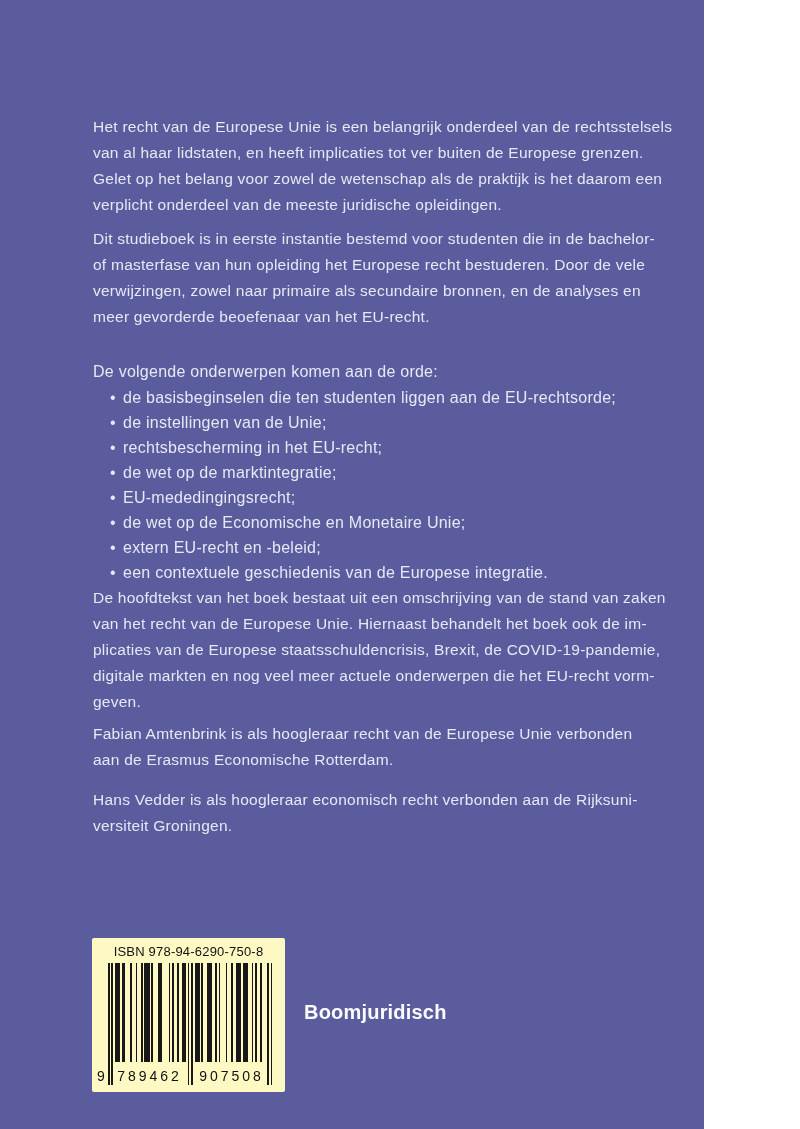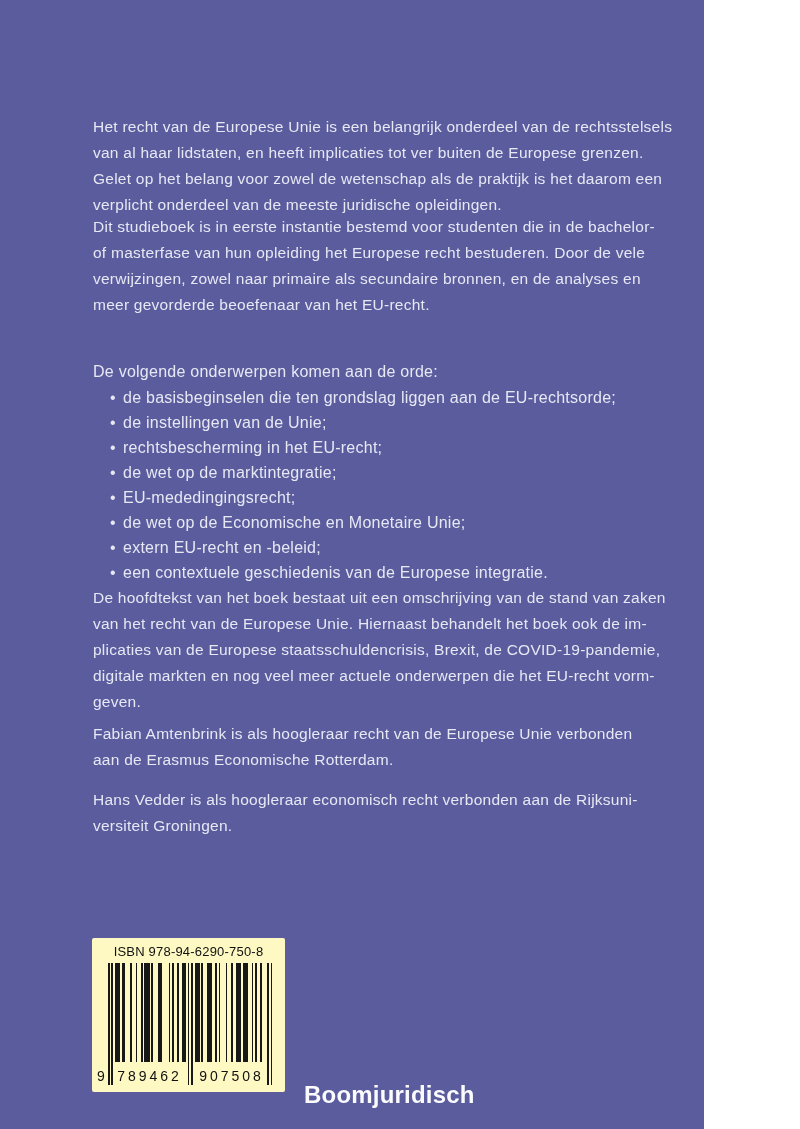--- a/index.html
+++ b/index.html
@@ -87,51 +87,51 @@
     top: 130px;
     letter-spacing: 3px;
     text-align: center;
   }
   .digit-left { left: 3px; width: 12px; letter-spacing: 0; }
   .digit-g1 { left: 21px; width: 73px; }
   .digit-g2 { left: 103px; width: 73px; }
   .publisher {
     position: absolute;
     left: 304px;
-    top: 1081px;
-    font-size: 24px;
+    top: 1001px;
+    font-size: 20px;
     font-weight: bold;
     color: #fbfbfd;
     letter-spacing: 0.2px;
   }
 </style>
 </head>
 <body>
 
 <div class="page">
 
   <div class="block" style="top:114px">
     <div class="line">Het recht van de Europese Unie is een belangrijk onderdeel van de rechtsstelsels</div>
     <div class="line">van al haar lidstaten, en heeft implicaties tot ver buiten de Europese grenzen.</div>
     <div class="line">Gelet op het belang voor zowel de wetenschap als de praktijk is het daarom een</div>
     <div class="line">verplicht onderdeel van de meeste juridische opleidingen.</div>
   </div>
 
-  <div class="block" style="top:214px">
+  <div class="block" style="top:226px">
     <div class="line">Dit studieboek is in eerste instantie bestemd voor studenten die in de bachelor-</div>
     <div class="line">of masterfase van hun opleiding het Europese recht bestuderen. Door de vele</div>
     <div class="line">verwijzingen, zowel naar primaire als secundaire bronnen, en de analyses en</div>
     <div class="line">meer gevorderde beoefenaar van het EU-recht.</div>
   </div>
 
   <div class="topics-block" style="top:359px">
     <div class="topics-intro">De volgende onderwerpen komen aan de orde:</div>
     <div class="topic-row">
       <span class="bullet">•</span>
-      <span class="topic-text">de basisbeginselen die ten grondslag liggen aan de EU-rechtsorde;</span>
+      <span class="topic-text">de basisbeginselen die ten studenten liggen aan de EU-rechtsorde;</span>
     </div>
     <div class="topic-row">
       <span class="bullet">•</span>
       <span class="topic-text">de instellingen van de Unie;</span>
     </div>
     <div class="topic-row">
       <span class="bullet">•</span>
       <span class="topic-text">rechtsbescherming in het EU-recht;</span>
     </div>
     <div class="topic-row">

